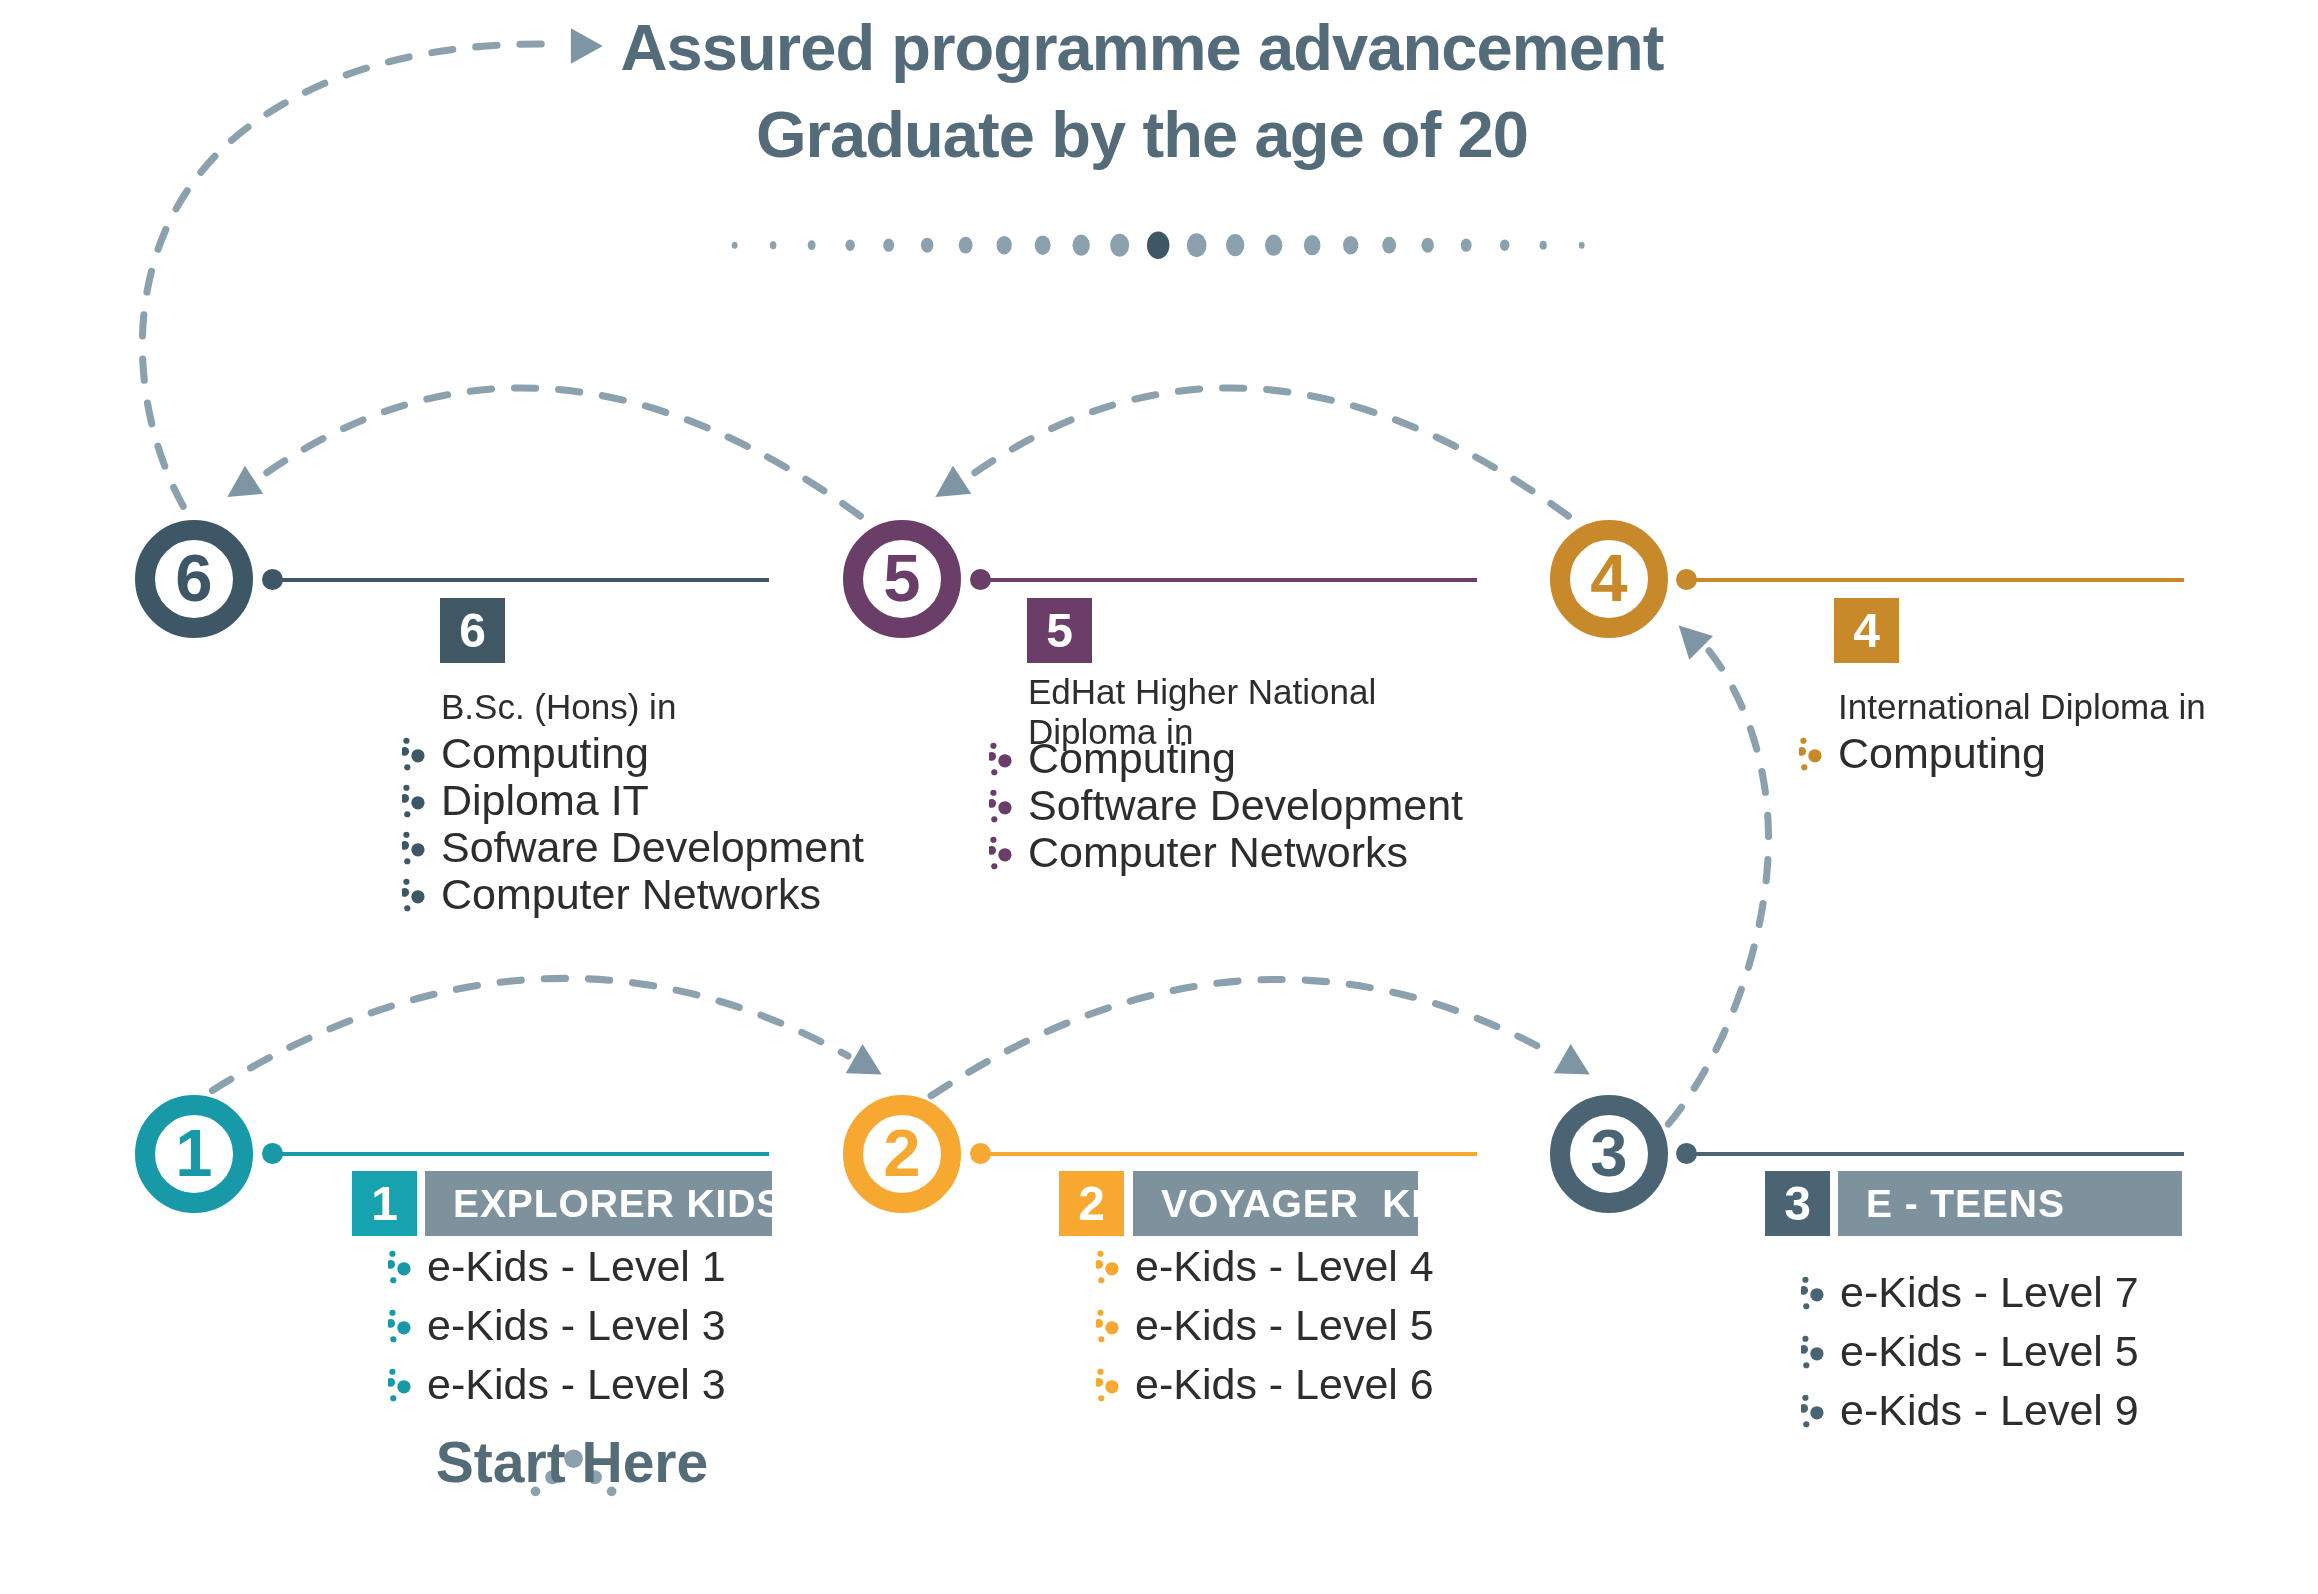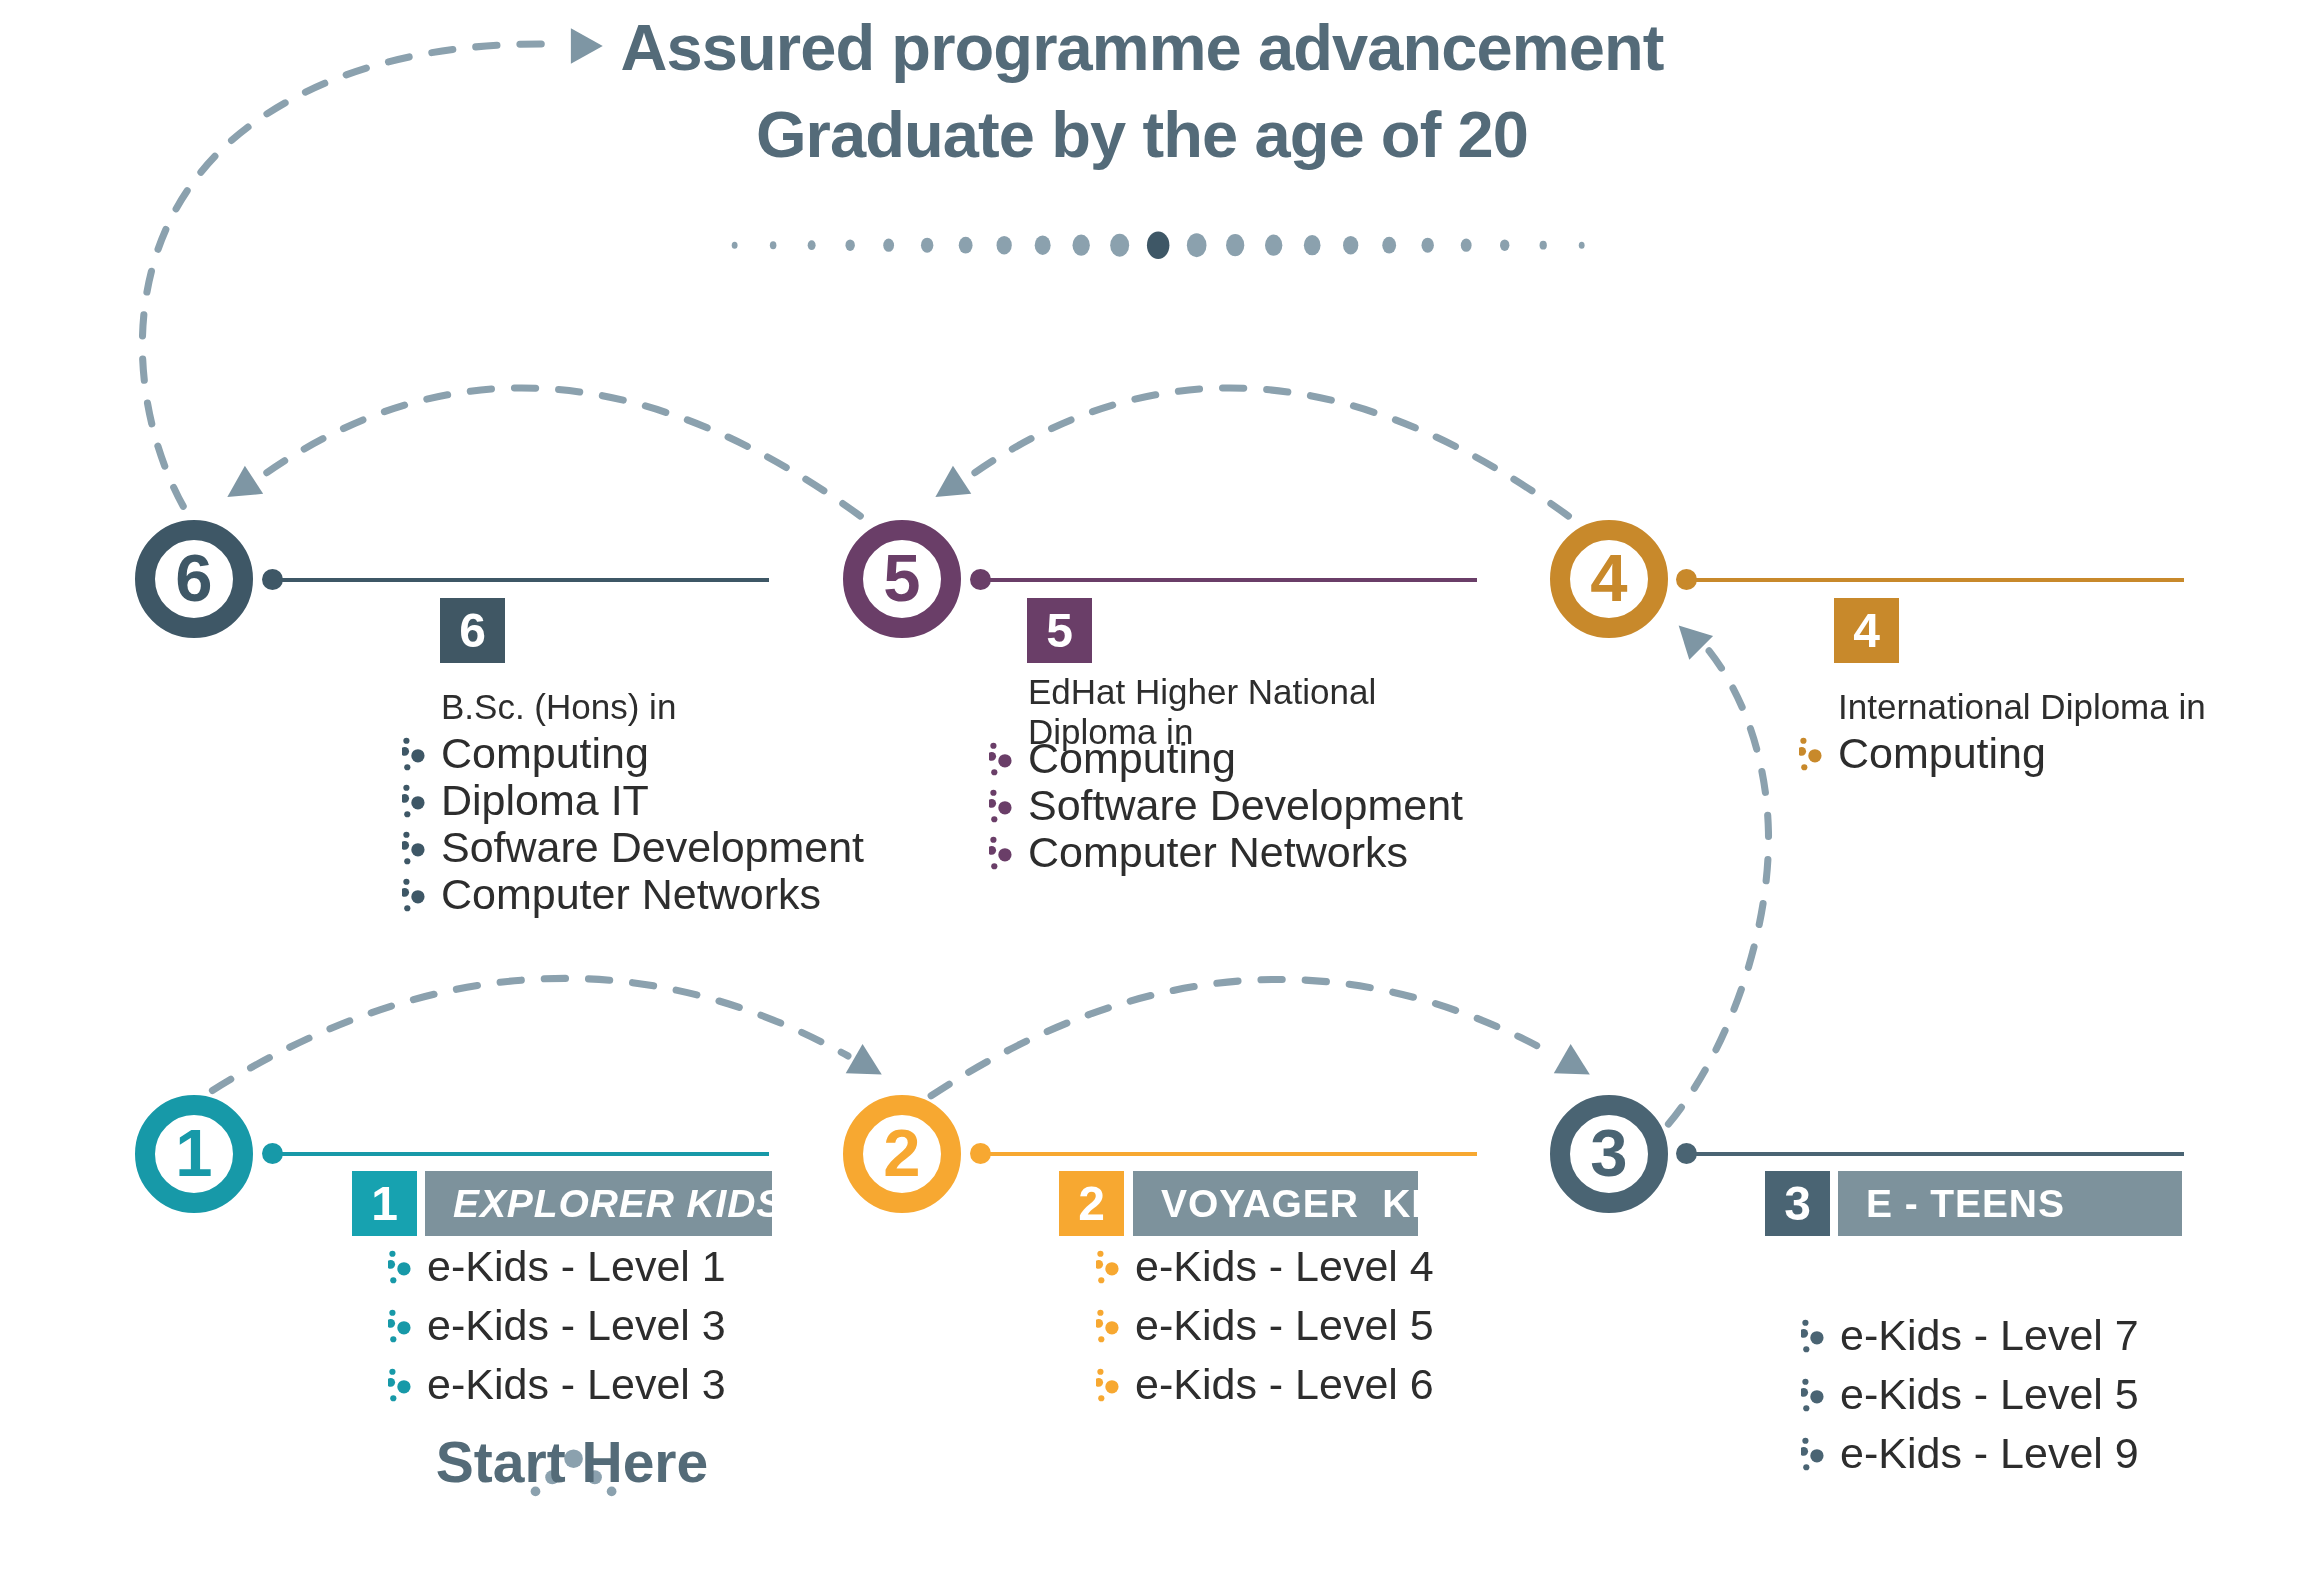--- a/index.html
+++ b/index.html
@@ -211,21 +211,21 @@
   </div>
 
   <div class="ring" style="left: 135px; top: 1095px; --c: #1799A8;">
     <span class="ring-num">1</span>
   </div>
   <div class="ldot" style="left: 262px; top: 1143px; --c: #1799A8;"></div>
   <div class="hline" style="left: 281px; top: 1152px; width: 488px; --c: #1799A8;"></div>
   <div class="badge" style="left: 352px; top: 1171px; --c: #17A2B0;">
     <span>1</span>
   </div>
-  <div class="banner" style="left:425px;top:1171px;width:347px;font-style:italic;">
+  <div class="banner" style="left:425px;top:1171px;width:347px;">
     <span>EXPLORER KIDS</span>
   </div>
   <div class="course-col bottomrow" style="left: 388px; top: 1237px; --c: #1799A8;">
     <div class="item">
       <svg class="bullet" viewBox="0 0 26 38">
           <circle cx="5" cy="4" r="3.5"></circle>
           <circle cx="3" cy="16" r="5"></circle>
           <circle cx="18" cy="21" r="7.5"></circle>
           <circle cx="6" cy="34" r="3.5"></circle>
         </svg>
@@ -296,21 +296,21 @@
     <span class="ring-num">3</span>
   </div>
   <div class="ldot" style="left: 1676px; top: 1143px; --c: #4A6473;"></div>
   <div class="hline" style="left: 1695px; top: 1152px; width: 489px; --c: #4A6473;"></div>
   <div class="badge" style="left: 1765px; top: 1171px; --c: #4A6473;">
     <span>3</span>
   </div>
   <div class="banner" style="left:1838px;top:1171px;width:344px;">
     <span>E - TEENS</span>
   </div>
-  <div class="course-col bottomrow" style="left: 1801px; top: 1306px; --c: #4A6473;">
+  <div class="course-col bottomrow" style="left: 1801px; top: 1263px; --c: #4A6473;">
     <div class="item">
       <svg class="bullet" viewBox="0 0 26 38">
           <circle cx="5" cy="4" r="3.5"></circle>
           <circle cx="3" cy="16" r="5"></circle>
           <circle cx="18" cy="21" r="7.5"></circle>
           <circle cx="6" cy="34" r="3.5"></circle>
         </svg>
       <span>e-Kids - Level 7</span>
     </div>
     <div class="item">

